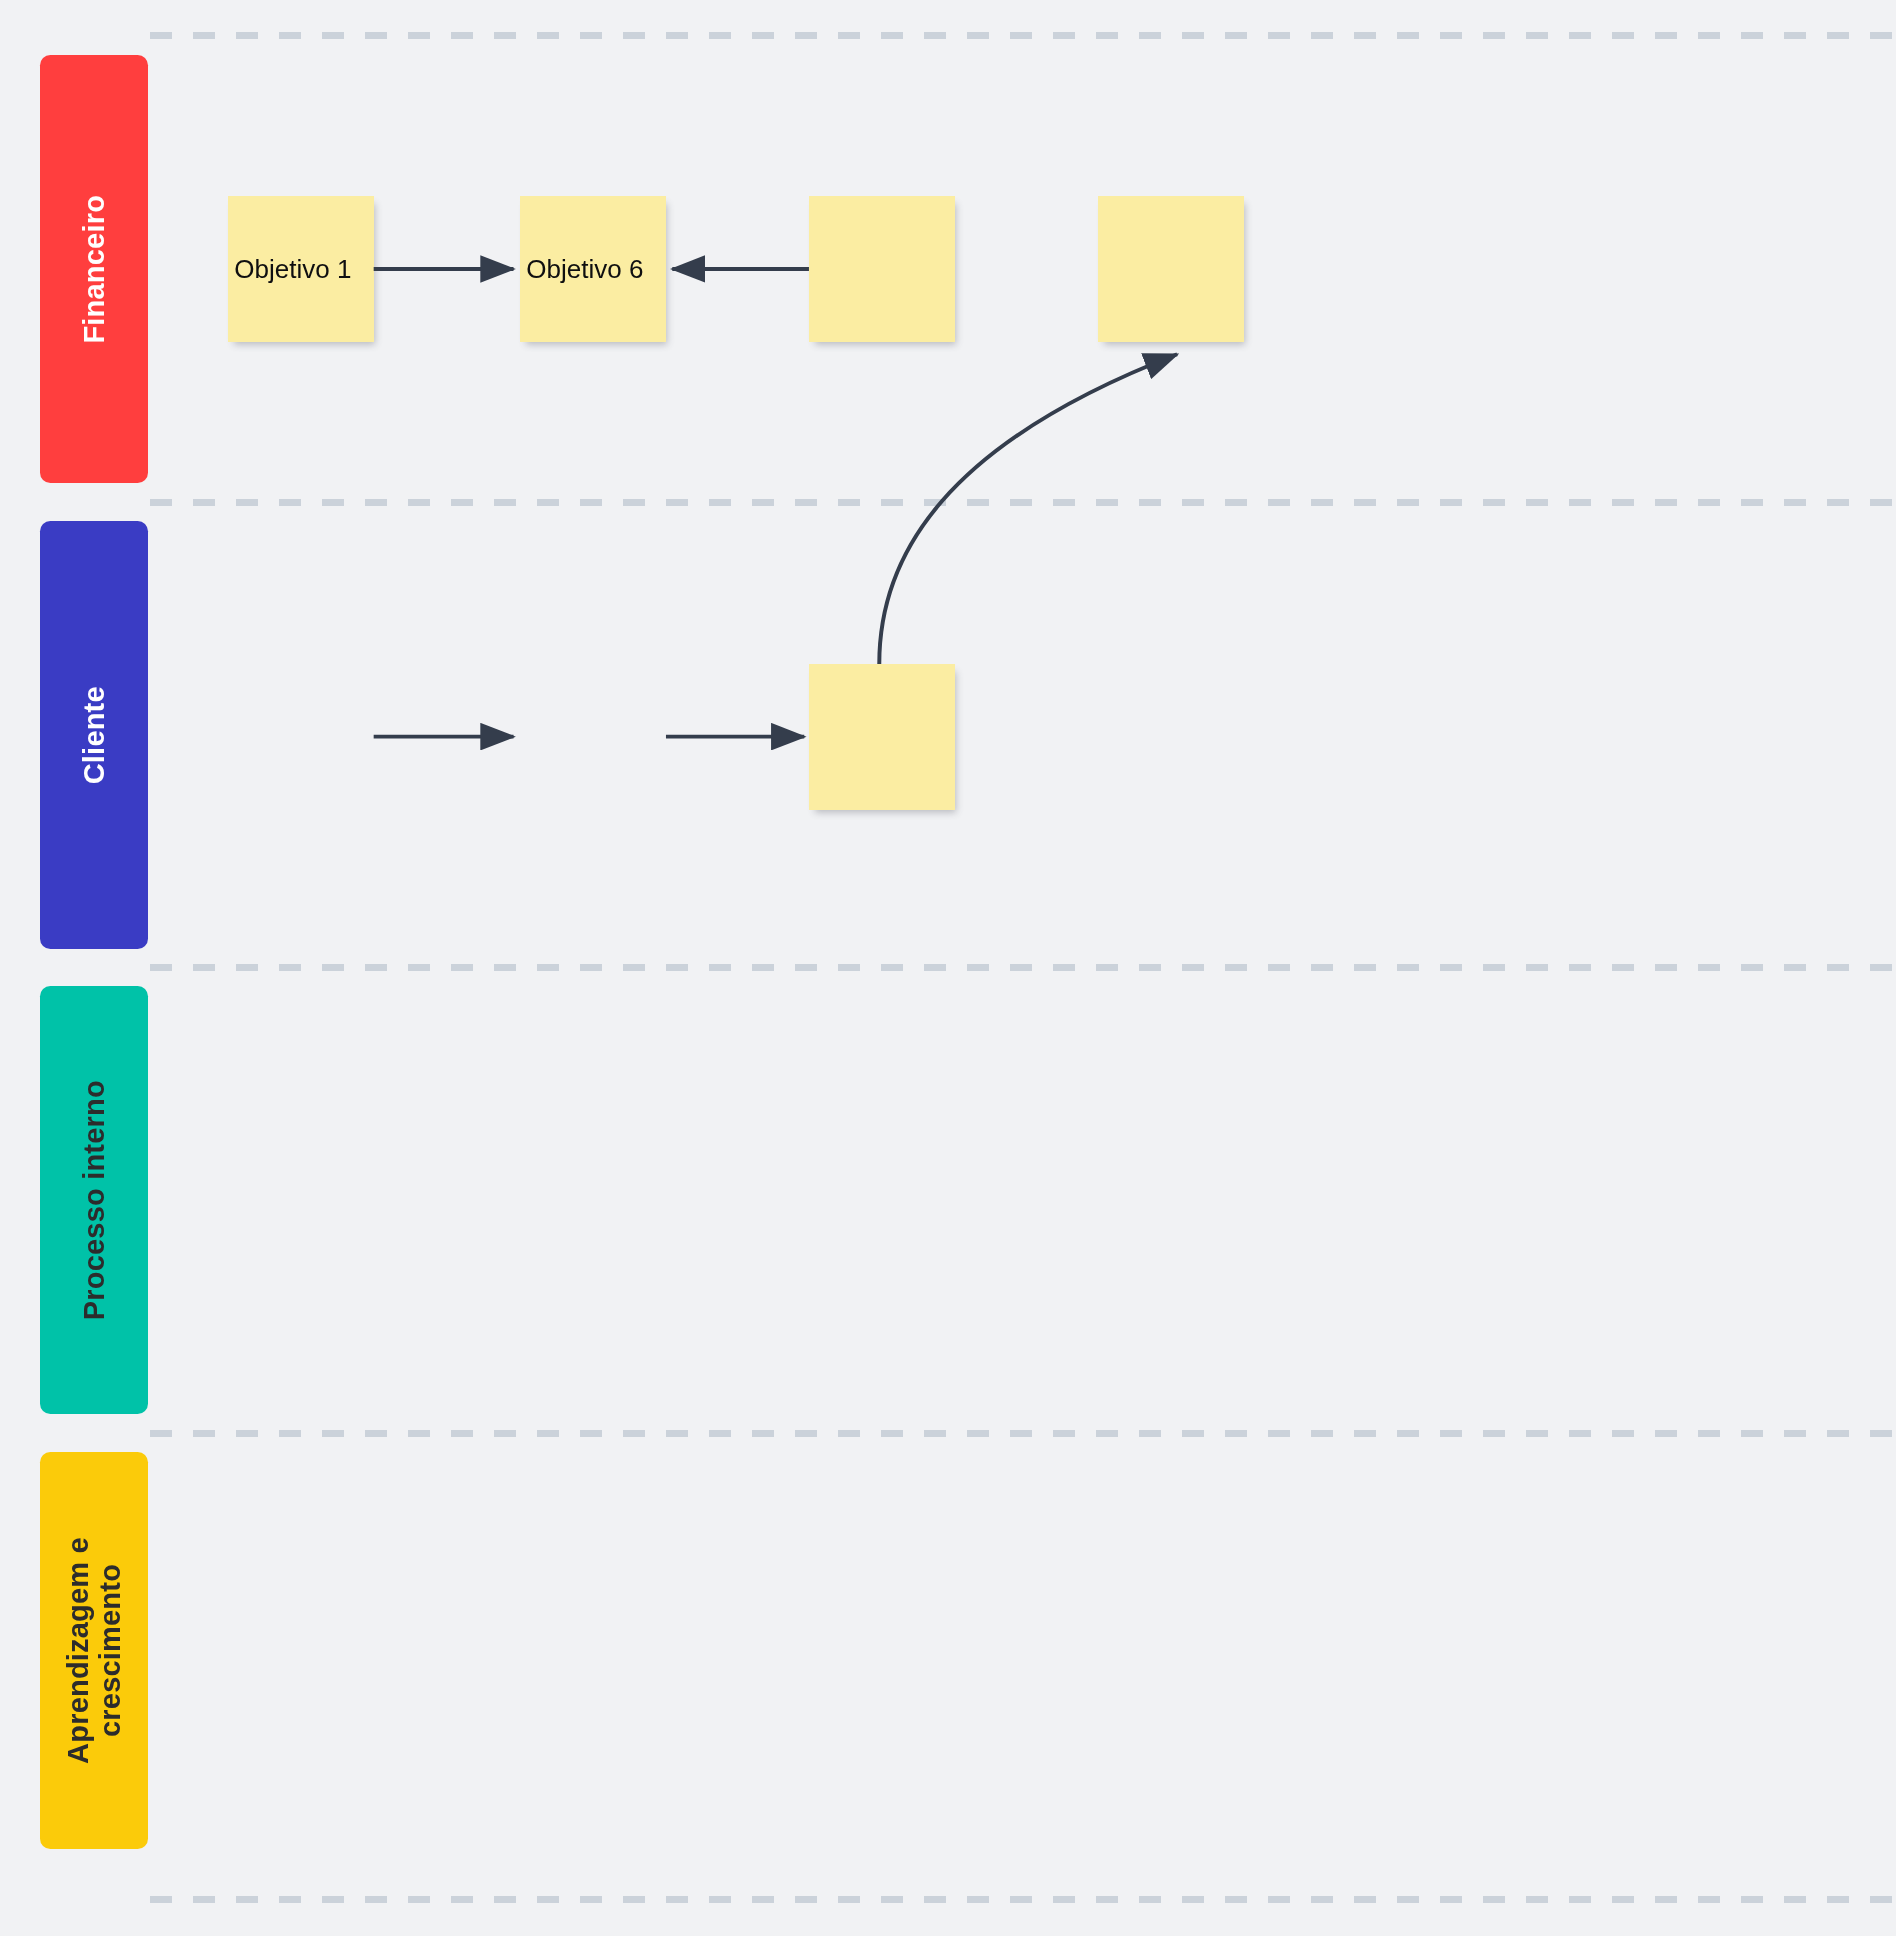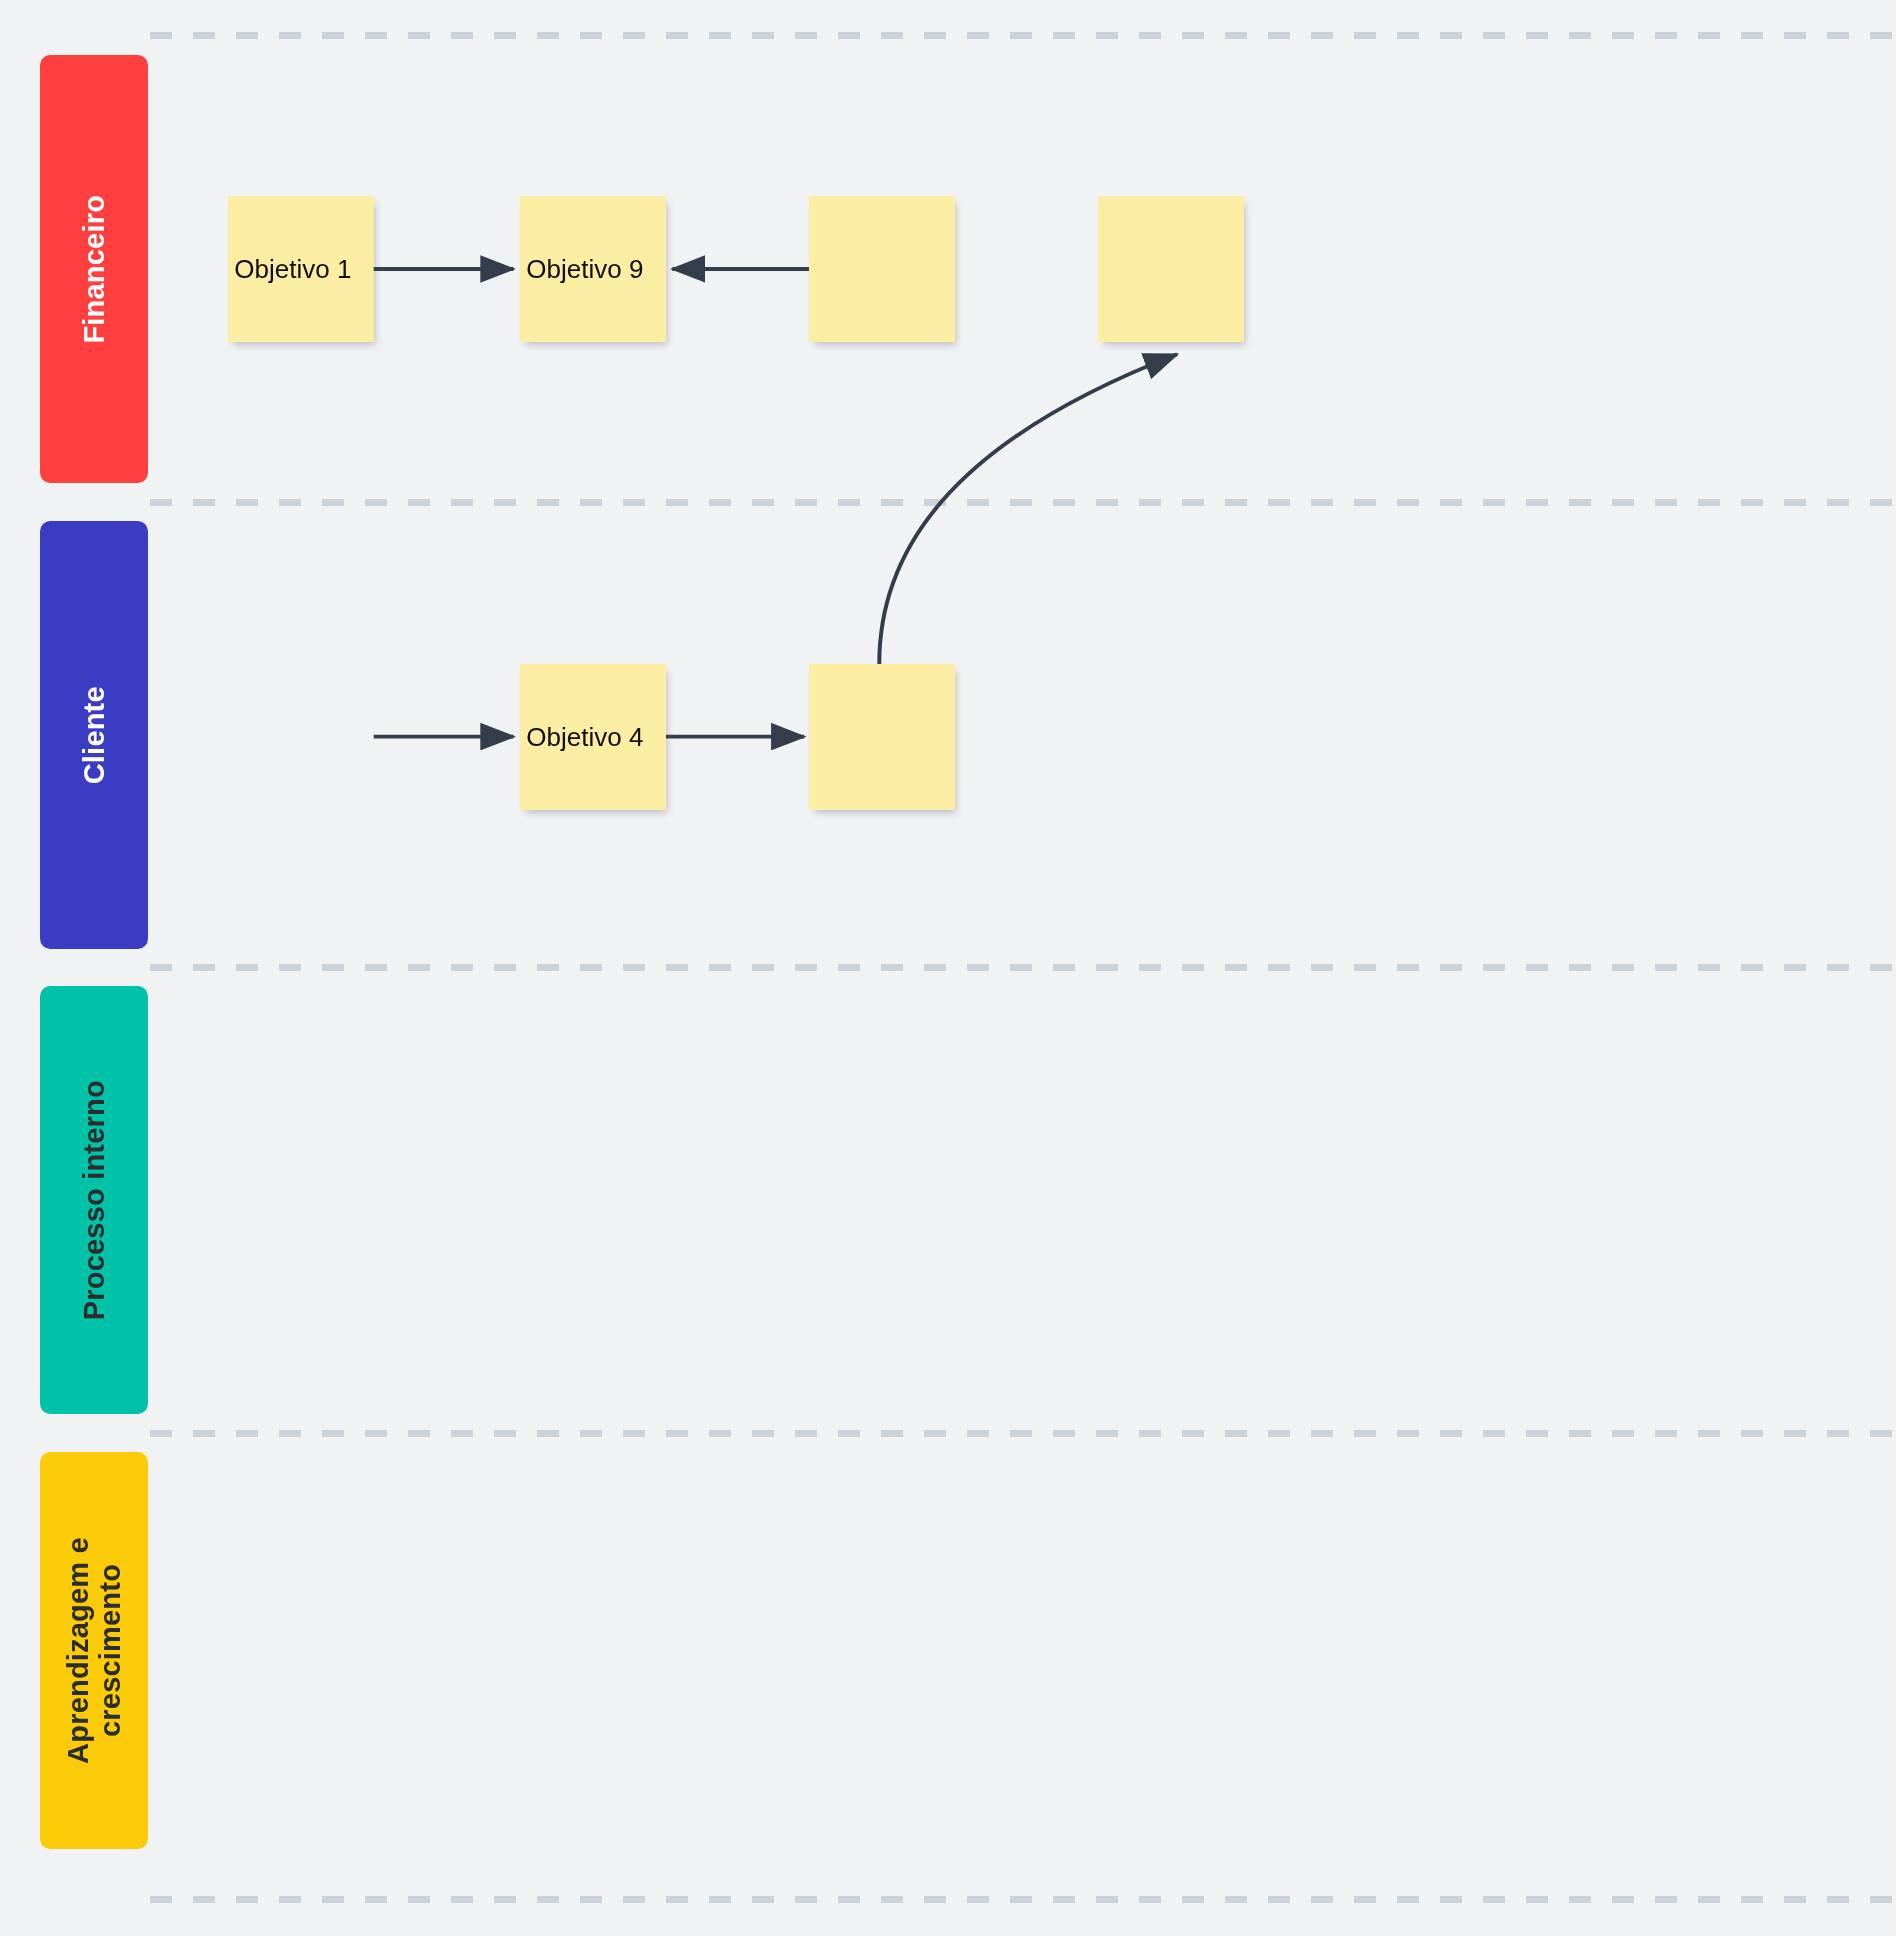--- a/index.html
+++ b/index.html
@@ -111,32 +111,29 @@
 
   <div class="lane-band lane-aprend" style="top:1452px; height:397px;">
     <span class="lane-band-text txt-dark">Aprendizagem e
 crescimento</span>
   </div>
 
   <div class="note" style="left:228px; top:196px;">
     <span class="note-text">Objetivo 1</span>
   </div>
   <div class="note" style="left:520px; top:196px;">
-    <span class="note-text">Objetivo 9</span>
+    <span class="note-text">Objetivo 6</span>
   </div>
   <div class="note" style="left:809px; top:196px;">
     <span class="note-text"></span>
   </div>
   <div class="note" style="left:1098px; top:196px;">
     <span class="note-text"></span>
   </div>
 
-  <div class="note" style="left:520px; top:664px;">
-    <span class="note-text">Objetivo 4</span>
-  </div>
   <div class="note" style="left:809px; top:664px;">
     <span class="note-text"></span>
   </div>
 
   <svg class="connectors" viewBox="0 0 2400 2451">
     <defs>
       <marker id="arrowhead" markerWidth="9" markerHeight="7" refX="8.4" refY="3.5" orient="auto" markerUnits="strokeWidth">
         <path d="M0,0 L9,3.5 L0,7 Z" fill="#343D4C"></path>
       </marker>
     </defs>

